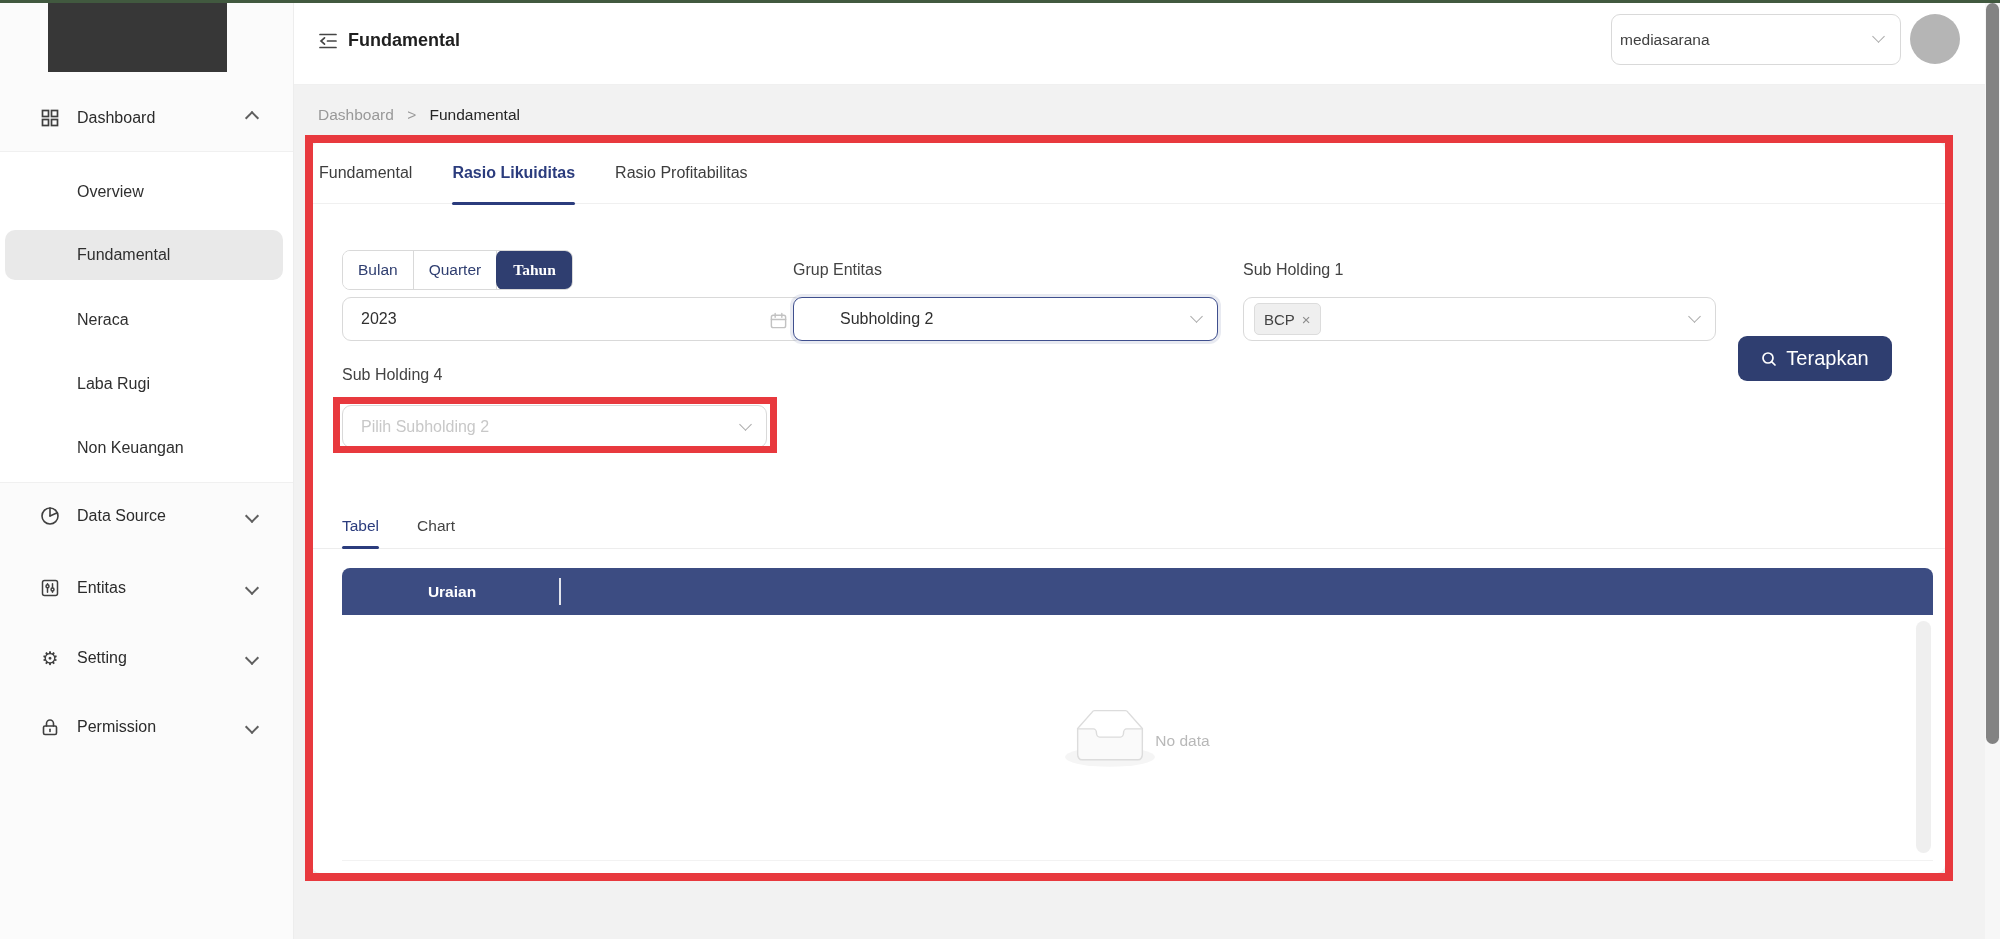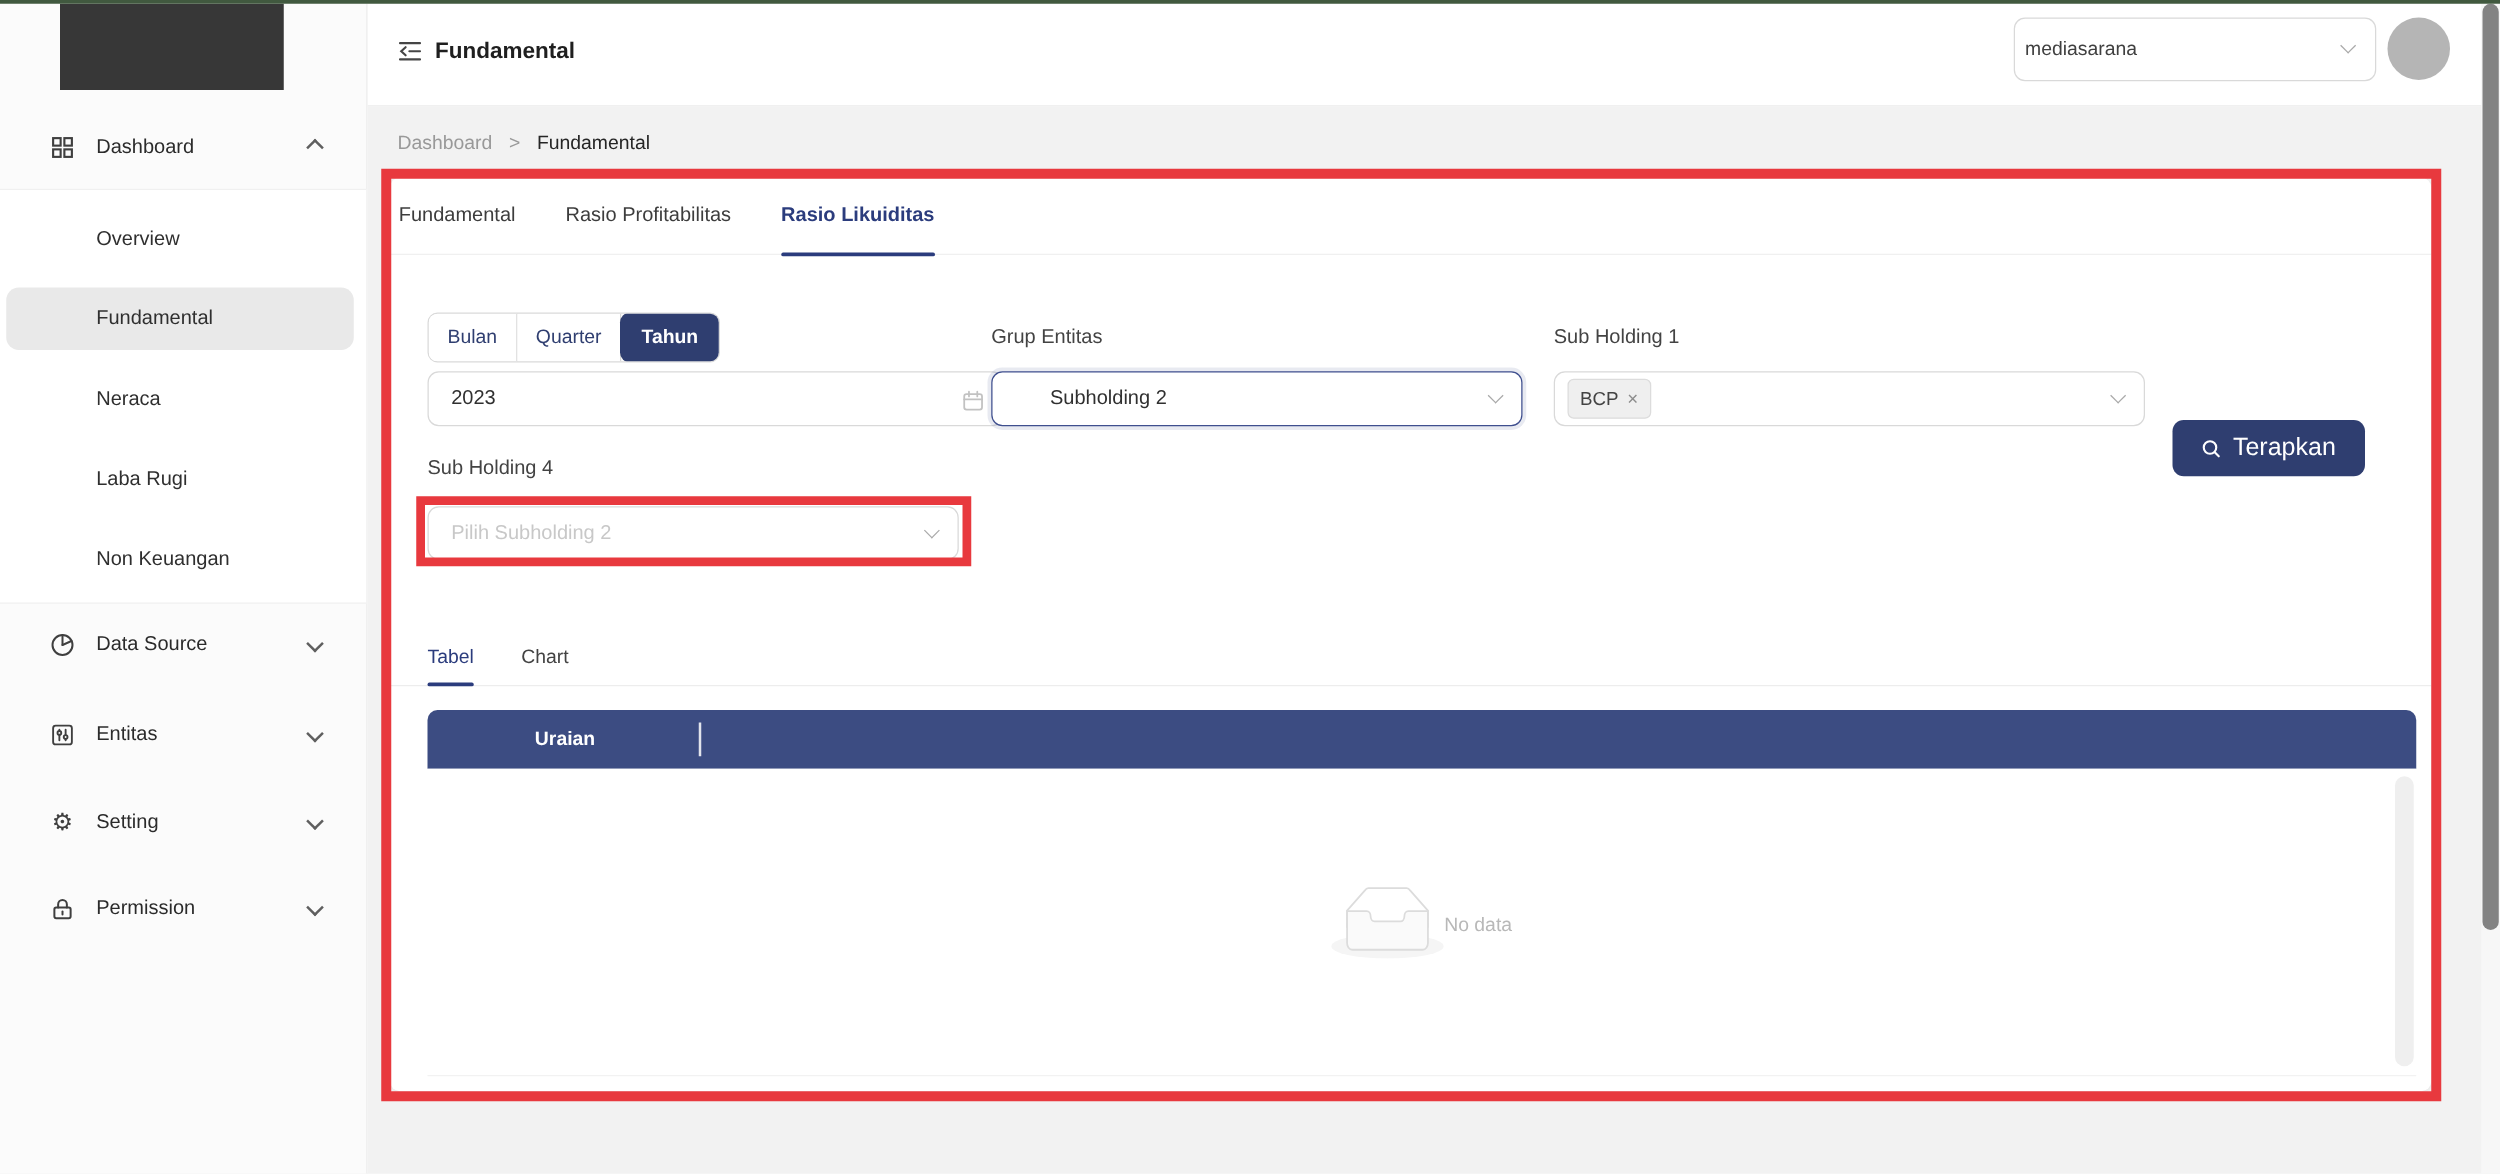--- a/index.html
+++ b/index.html
@@ -48,21 +48,21 @@
   
   .tabs-row{position:absolute;left:0;top:0;width:1633px;height:62px;border-bottom:1px solid #f0f0f0;display:flex;align-items:center;padding-left:7px;box-sizing:border-box;}
   .tab{position:relative;height:62px;display:flex;align-items:center;margin-right:40px;font-size:16px;color:#3d3d3d;cursor:pointer;}
   .tab.active{color:#2b3c7d;font-weight:bold;}
   .tab.active::after{content:"";position:absolute;left:0;right:0;bottom:-1px;height:3px;background:#2b3c7d;border-radius:2px;}
 
   
   .flabel{position:absolute;height:40px;display:flex;align-items:center;font-size:16px;color:#434343;}
   .segmented{position:absolute;left:30px;top:108px;height:40px;display:inline-flex;border:1px solid #d9d9d9;border-radius:8px;background:#fff;overflow:hidden;box-sizing:border-box;}
   .seg{padding:0 15px;display:flex;align-items:center;font-size:15.5px;color:#2f3e70;border-right:1px solid #d9d9d9;cursor:pointer;background:#fff;}
-  .seg:last-child{border-right:none;}
+  .seg:last-child{border-right:none;font-family:Liberation Serif, serif;}
   .seg.active{background:#2f3e70;color:#fff;border-radius:8px;font-weight:bold;margin:-1px;padding:0 17px;}
   .input-box{position:absolute;height:44px;border:1px solid #d9d9d9;border-radius:9px;background:#fff;box-sizing:border-box;display:flex;align-items:center;cursor:pointer;}
   .input-box .itext{margin-left:18px;font-size:16px;color:#303030;}
   .input-box .placeholder{color:#c8c8c8;}
   .input-box .schev{position:absolute;right:16px;top:18px;}
   .input-box.focused{border:1.5px solid #3f4f8e;box-shadow:0 0 0 3px rgba(63,79,142,.12);}
   .cal-icon{position:absolute;right:14px;top:13px;}
   .tag{display:flex;align-items:center;margin-left:10px;height:30px;background:#efefef;border:1px solid #dcdcdc;border-radius:5px;padding:0 9px;font-size:15px;color:#434343;}
   .tag .x{margin-left:7px;color:#8c8c8c;font-size:15px;cursor:pointer;line-height:1;}
   .apply-btn{position:absolute;left:1426px;top:194px;width:154px;height:45px;background:#2f3e70;border:none;border-radius:9px;color:#fff;font-size:20px;display:flex;align-items:center;justify-content:center;gap:9px;cursor:pointer;font-family:inherit;}
@@ -193,25 +193,25 @@
       <span class="bc-sep">&gt;</span>
       <span class="bc-current">Fundamental</span>
     </div>
 
     <div class="card">
 
       <div class="tabs-row">
         <div class="tab">
           <span>Fundamental</span>
         </div>
+        <div class="tab active">
+          <span>Rasio Likuiditas</span>
+        </div>
         <div class="tab">
           <span>Rasio Profitabilitas</span>
-        </div>
-        <div class="tab active">
-          <span>Rasio Likuiditas</span>
         </div>
       </div>
 
       <div class="segmented">
         <div class="seg">
           <span>Bulan</span>
         </div>
         <div class="seg">
           <span>Quarter</span>
         </div>

